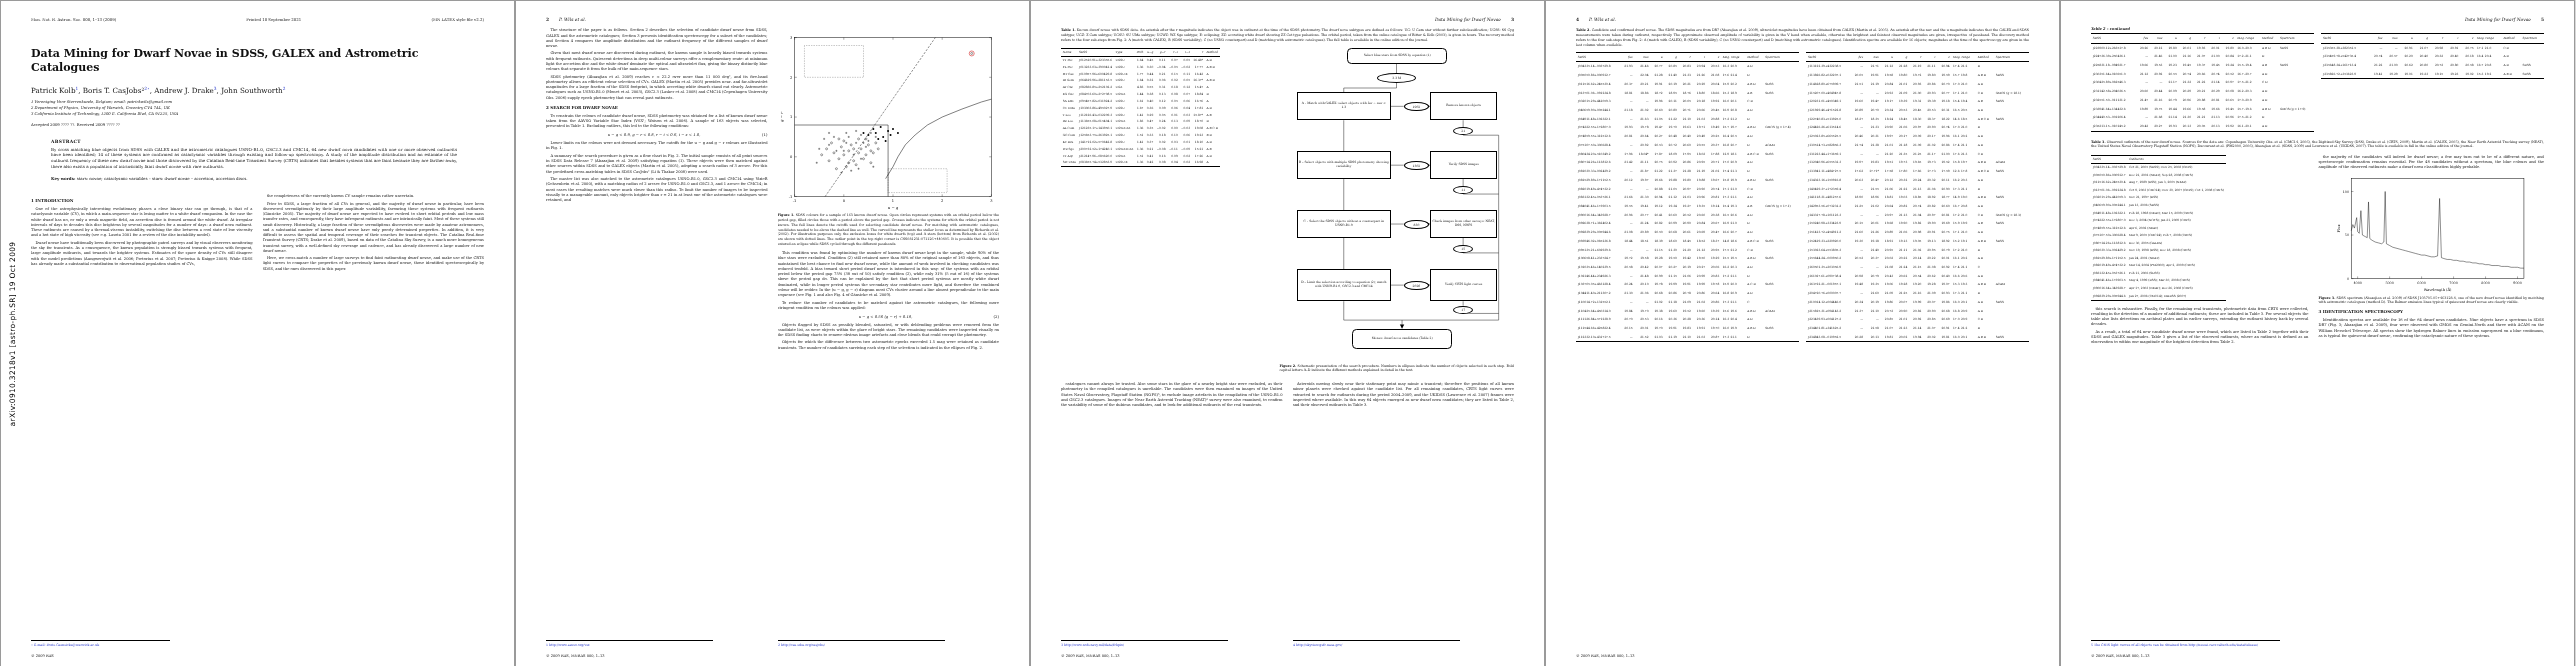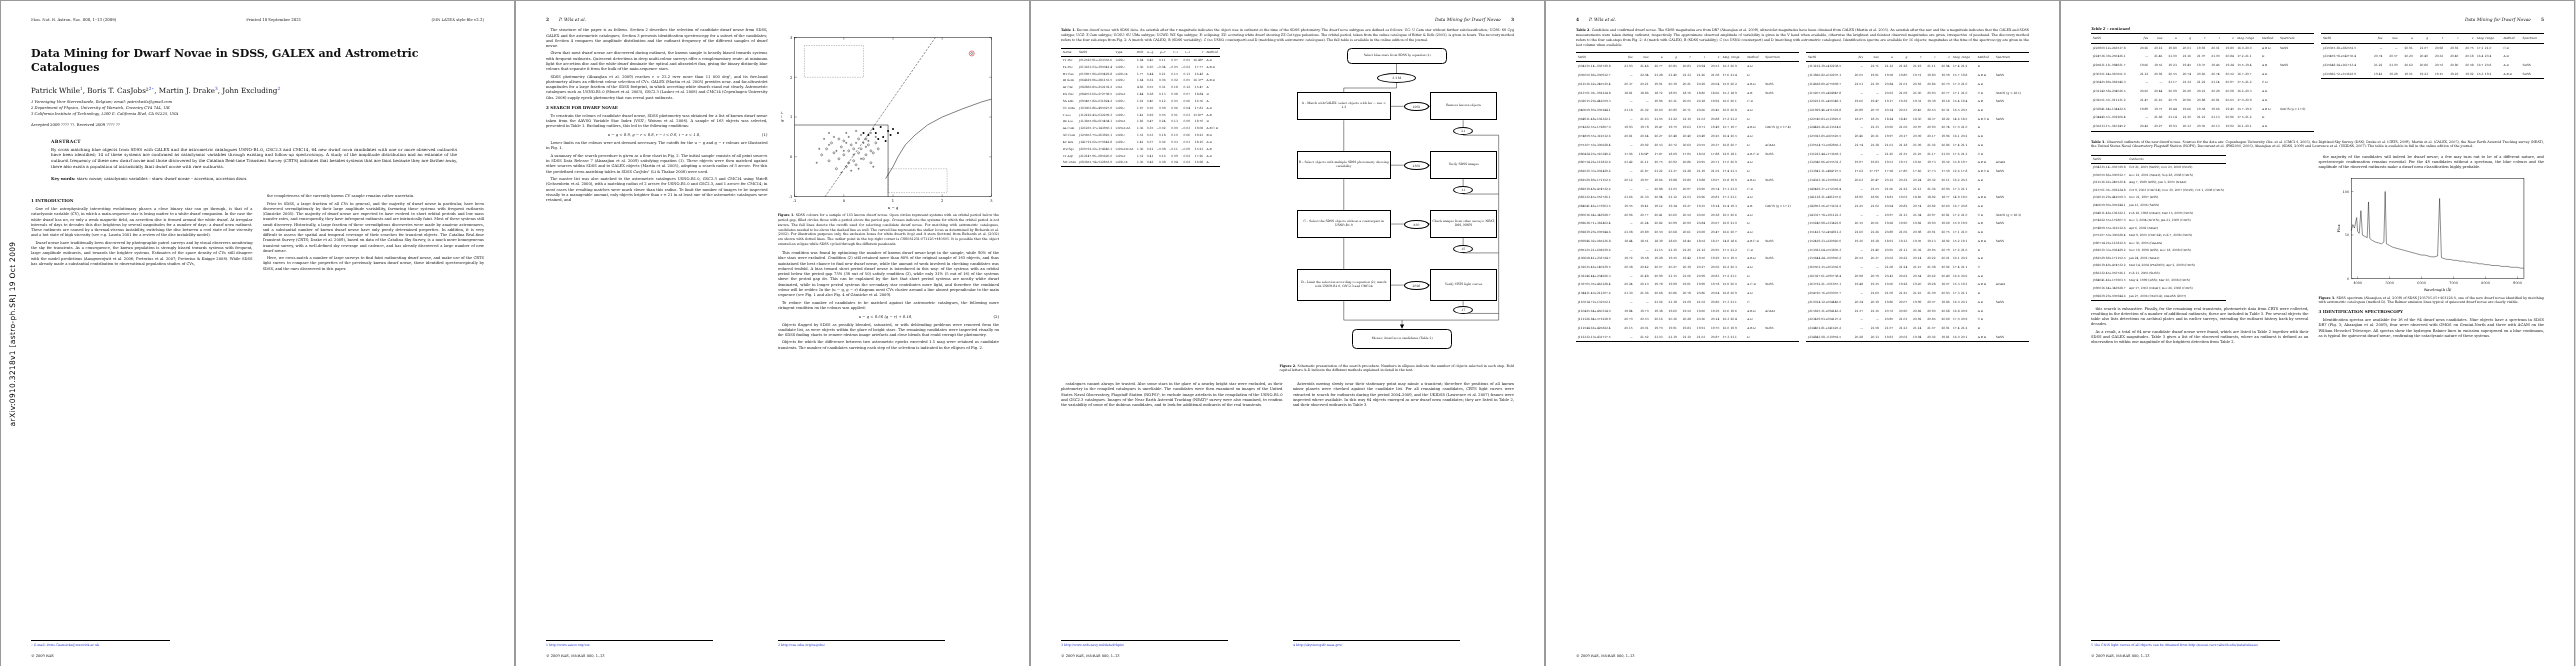--- a/index.html
+++ b/index.html
@@ -108,21 +108,21 @@
 
   <section class="page">
     <div class="arxiv-stamp">arXiv:0910.3218v1  [astro-ph.SR]  19 Oct 2009</div>
     <div class="content">
       <div class="runhead">
         <span>Mon. Not. R. Astron. Soc. 000, 1–13 (2009)</span>
         <span>Printed 10 September 2021</span>
         <span>(MN LATEX style file v2.2)</span>
       </div>
       <h1 class="title">Data Mining for Dwarf Novae in SDSS, GALEX and Astrometric Catalogues</h1>
-      <div class="authors"><span>Patrick While</span><sup class="sup">1</sup>, <span>Boris T. CasJobs²</span><sup class="sup">2⋆</sup>, <span>Martin J. Drake</span><sup class="sup">3</sup>, <span>John Excluding</span><sup class="sup">2</sup></div>
+      <div class="authors"><span>Patrick Kolb</span><sup class="sup">1</sup>, <span>Boris T. CasJobs²</span><sup class="sup">2⋆</sup>, <span>Andrew J. Drake</span><sup class="sup">3</sup>, <span>John Southworth</span><sup class="sup">2</sup></div>
       <div class="affils">
           <p>1 Vereniging Voor Sterrenkunde, Belgium; email: patrickwils@gmail.com</p>
           <p>2 Department of Physics, University of Warwick, Coventry CV4 7AL, UK</p>
           <p>3 California Institute of Technology, 1200 E. California Blvd, CA 91225, USA</p>
         </div>
       <div class="dates">Accepted 2009 ???? ??. Received 2009 ???? ??</div>
       <div class="abstract">
         <div class="ab-label">ABSTRACT</div>
         <div class="ab-text">By cross matching blue objects from SDSS with GALEX and the astrometric catalogues USNO-B1.0, GSC2.3 and CMC14, 64 new dwarf nova candidates with one or more observed outbursts have been identified; 14 of these systems are confirmed as cataclysmic variables through existing and follow-up spectroscopy. A study of the amplitude distribution and an estimate of the outburst frequency of these new dwarf novae and those discovered by the Catalina Real-time Transient Survey (CRTS) indicates that besides systems that are faint because they are farther away, there also exists a population of intrinsically faint dwarf novae with rare outbursts.</div>
         <div class="keywords">

